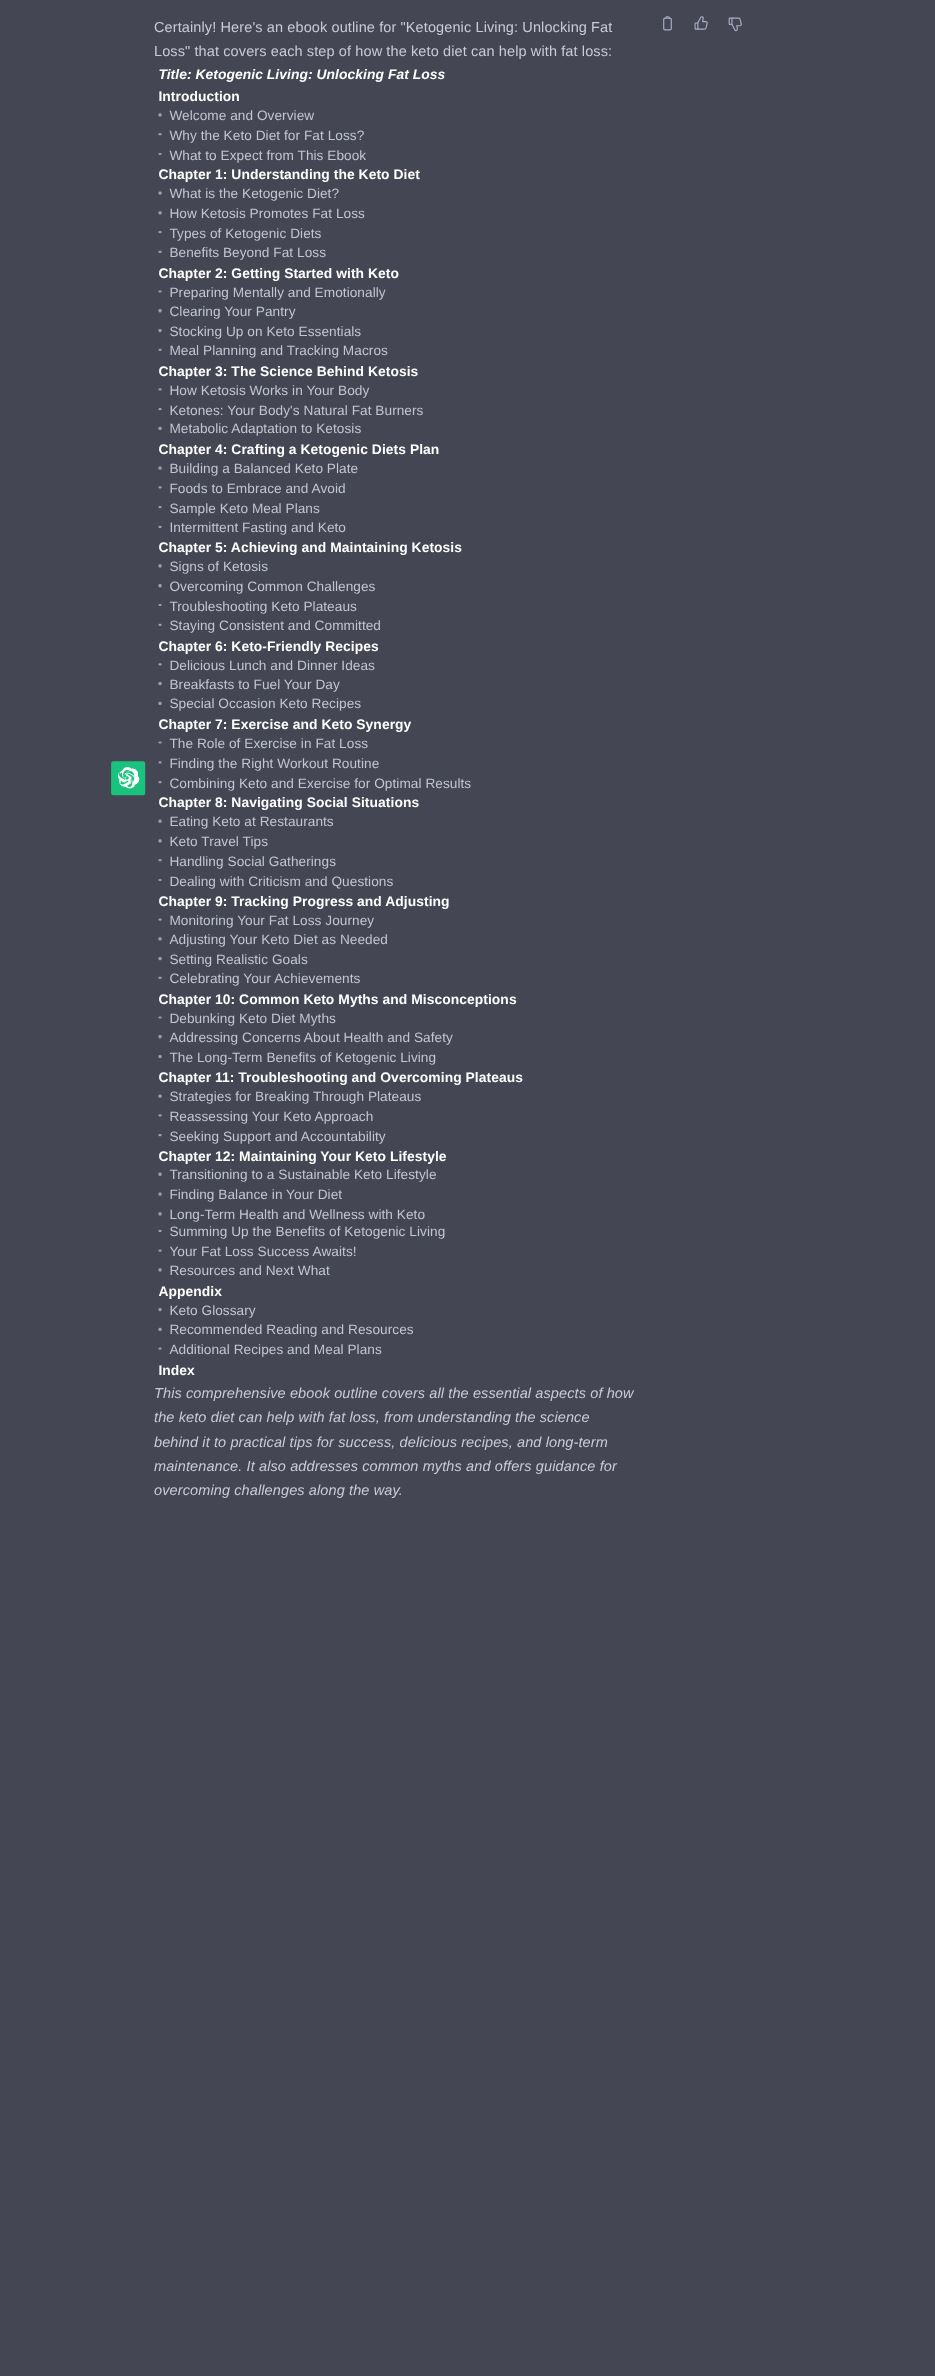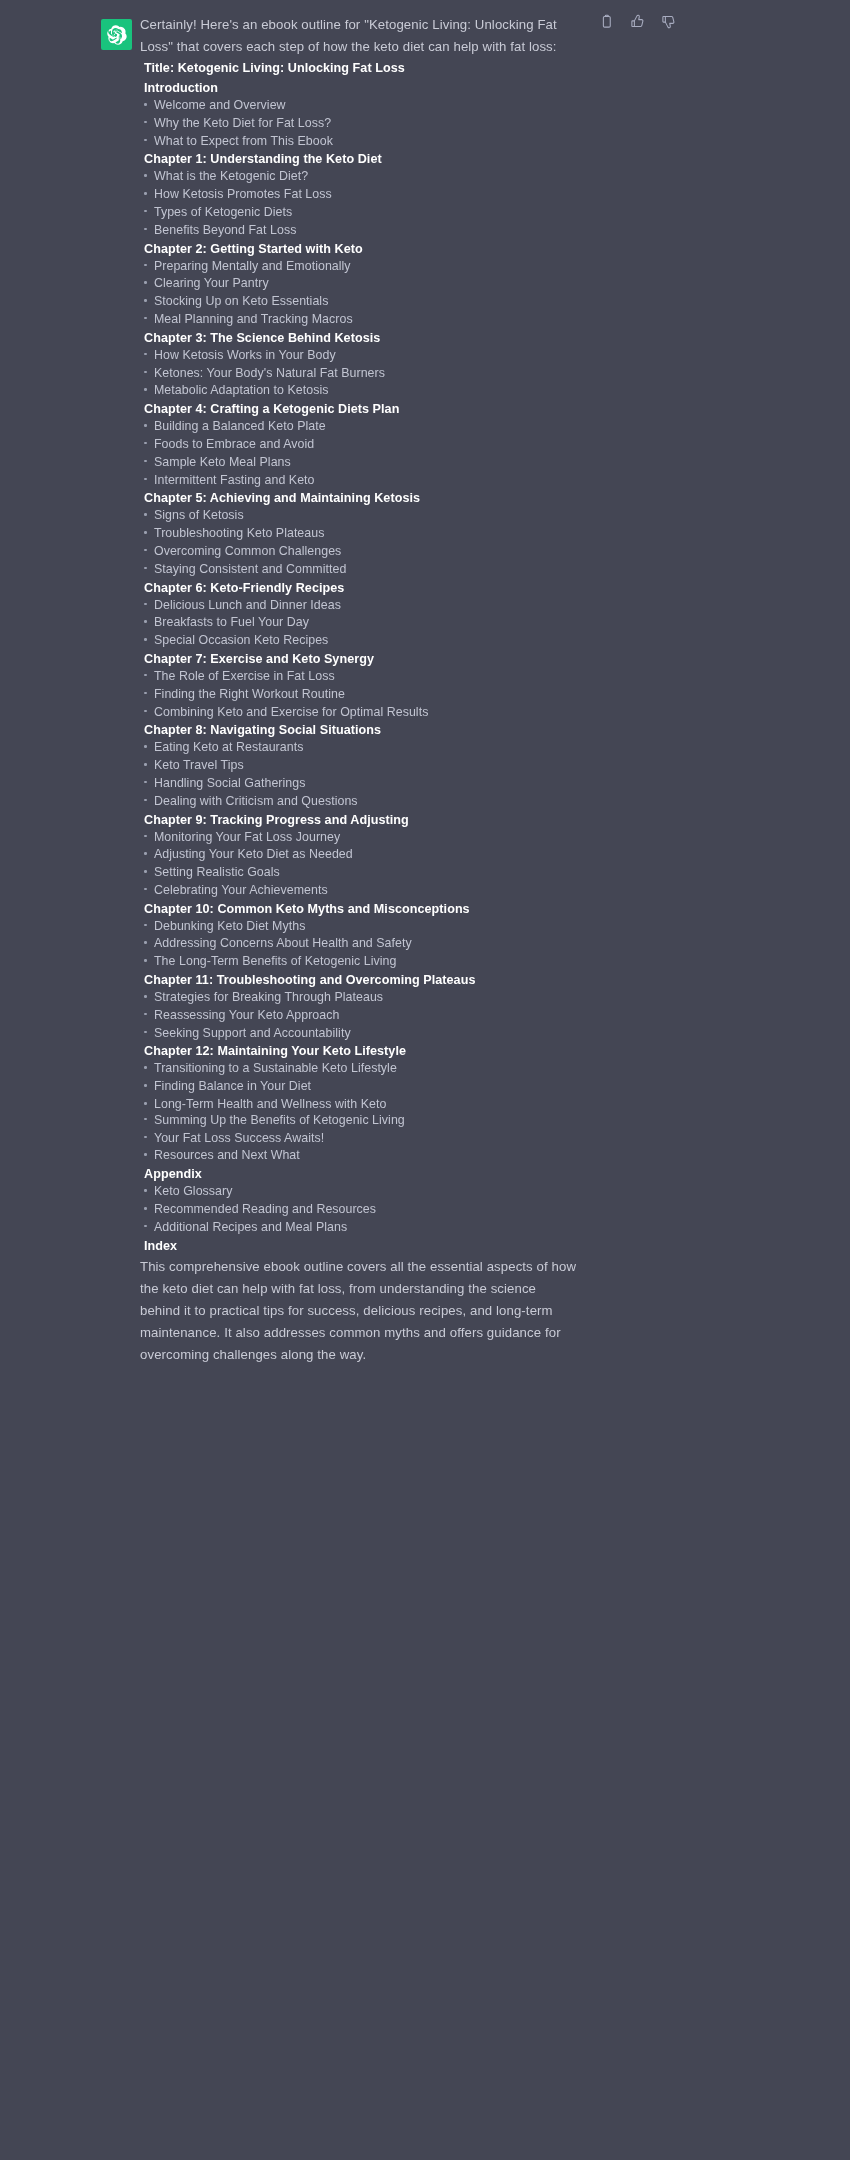--- a/index.html
+++ b/index.html
@@ -12,20 +12,21 @@
     width:850px;
     min-height:2160px;
     padding:0;
     overflow:hidden;
   }
   .message-row {
     position:relative;
     width:738px;
     display:flex;
     padding:14px 0 0 0;
+    align-items:center;
   }
   .avatar-col {
     width:140px;
     flex:0 0 140px;
     display:flex;
     justify-content:flex-end;
     padding-top:5px;
     padding-right:8px;
   }
   .avatar {
@@ -72,21 +73,21 @@
     color:#ffffff;
     font-size:12.6px;
     font-weight:bold;
     line-height:20px;
     letter-spacing:0.05px;
     margin:0;
     padding-left:4px;
   }
   .block-gap-heading { margin-top:22px; }
   .block-gap-list { margin-top:13px; }
-  .block-gap-para { margin-top:24px; }
+  .block-gap-para { margin-top:24px;font-style:italic; }
 
   ul.bullets {
     list-style:none;
     margin:0;
     padding:0;
   }
   ul.bullets li {
     position:relative;
     color:#c2c5d2;
     font-size:12.4px;
@@ -171,22 +172,22 @@
             <li>Building a Balanced Keto Plate</li>
             <li>Foods to Embrace and Avoid</li>
             <li>Sample Keto Meal Plans</li>
             <li>Intermittent Fasting and Keto</li>
           </ul>
         </div>
         <div class="section">
           <h3 class="heading block-gap-heading">Chapter 5: Achieving and Maintaining Ketosis</h3>
           <ul class="bullets block-gap-list">
             <li>Signs of Ketosis</li>
+            <li>Overcoming Common Challenges</li>
             <li>Troubleshooting Keto Plateaus</li>
-            <li>Overcoming Common Challenges</li>
             <li>Staying Consistent and Committed</li>
           </ul>
         </div>
         <div class="section">
           <h3 class="heading block-gap-heading">Chapter 6: Keto-Friendly Recipes</h3>
           <ul class="bullets block-gap-list">
             <li>Delicious Lunch and Dinner Ideas</li>
             <li>Breakfasts to Fuel Your Day</li>
             <li>Special Occasion Keto Recipes</li>
           </ul>

